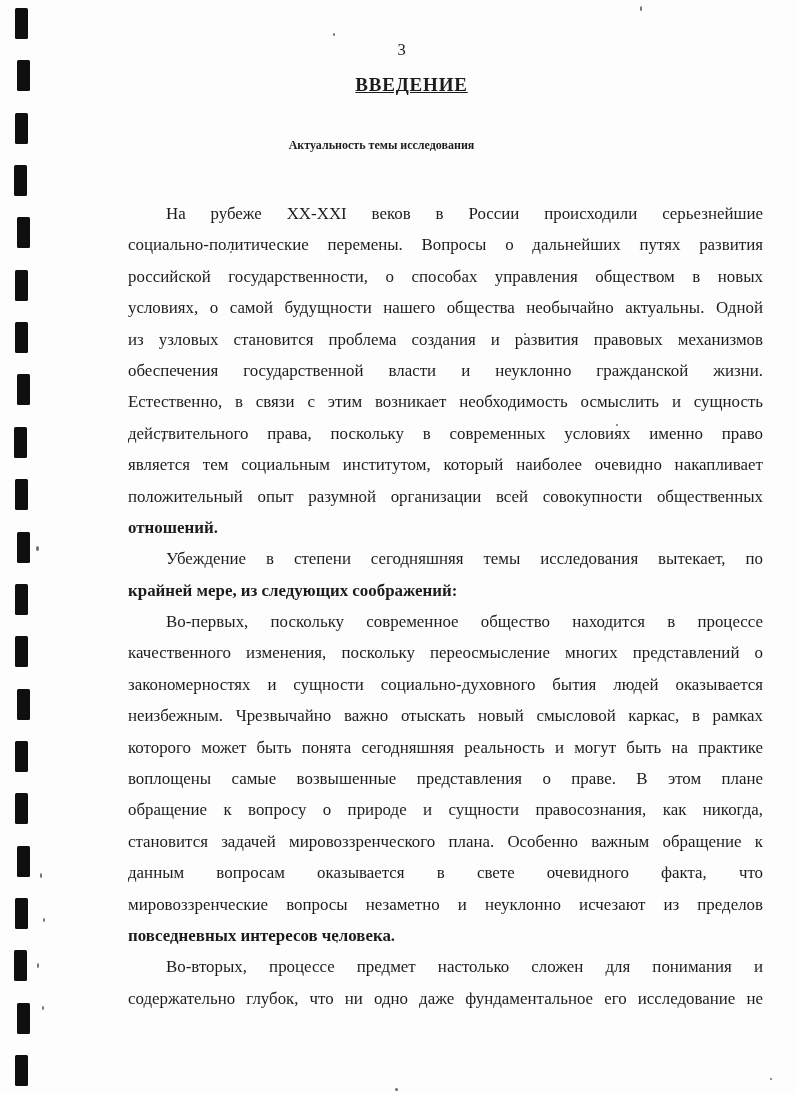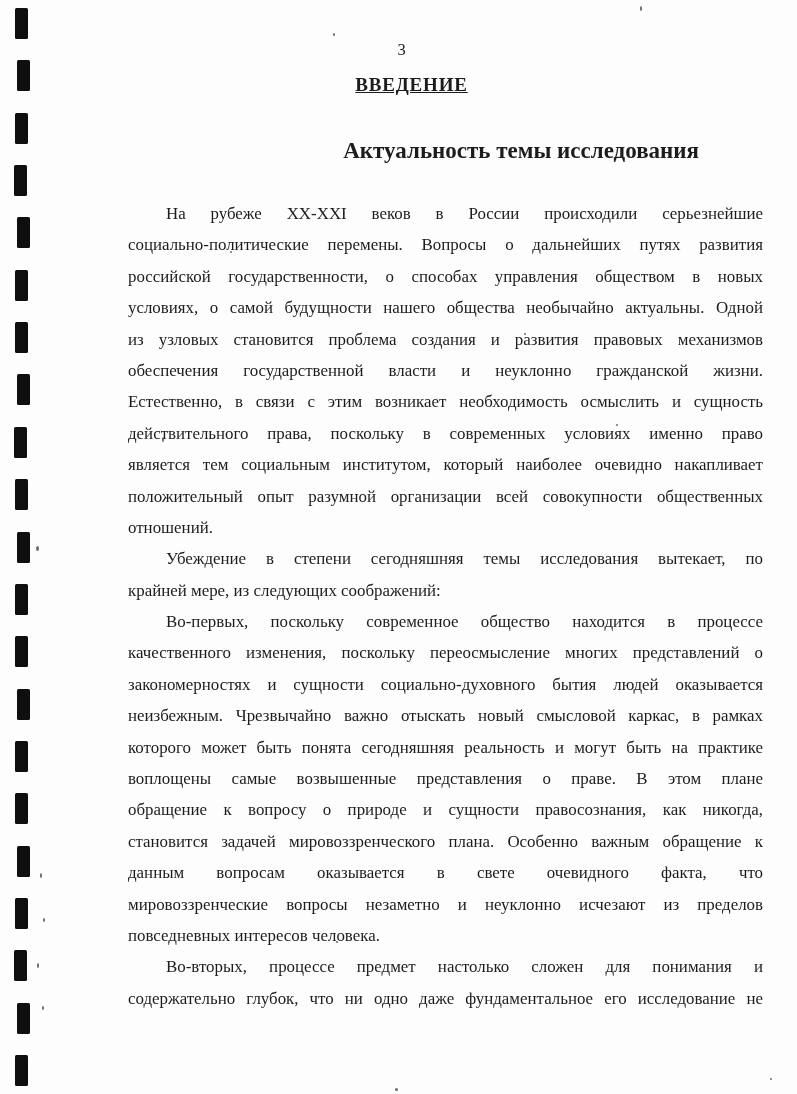--- a/index.html
+++ b/index.html
@@ -48,43 +48,43 @@
     font-weight: bold;
     font-size: 19px;
     letter-spacing: 0.8px;
     transform: translateX(-18px);
     text-decoration: underline;
   }
   .doc-subtitle {
     position: absolute;
     top: 138px;
     left: 0; right: 0;
-    text-align: right;
+    text-align: center;
     font-weight: bold;
-    font-size: 23px;
+    font-size: 12px;
     transform: translateX(-48px);
   }
   .body-text {
     position: absolute;
     top: 198px;
     left: 16px;
     width: 635px;
     font-size: 16.9px;
   }
   .paragraph { margin: 0; }
   .line {
     line-height: 31.4px;
     height: 31.4px;
     text-align: justify;
     text-align-last: justify;
     white-space: normal;
     overflow: hidden;
   }
   .line.indent { text-indent: 38px; }
-  .line.last { text-align: left; text-align-last: left; }
+  .line.last { text-align: left; text-align-last: left; font-weight: bold; }
   .speck {
     position: absolute;
     background: #3a3a3a;
     opacity: 0.75;
     border-radius: 50%;
   }
 </style>
 </head>
 <body>
 

